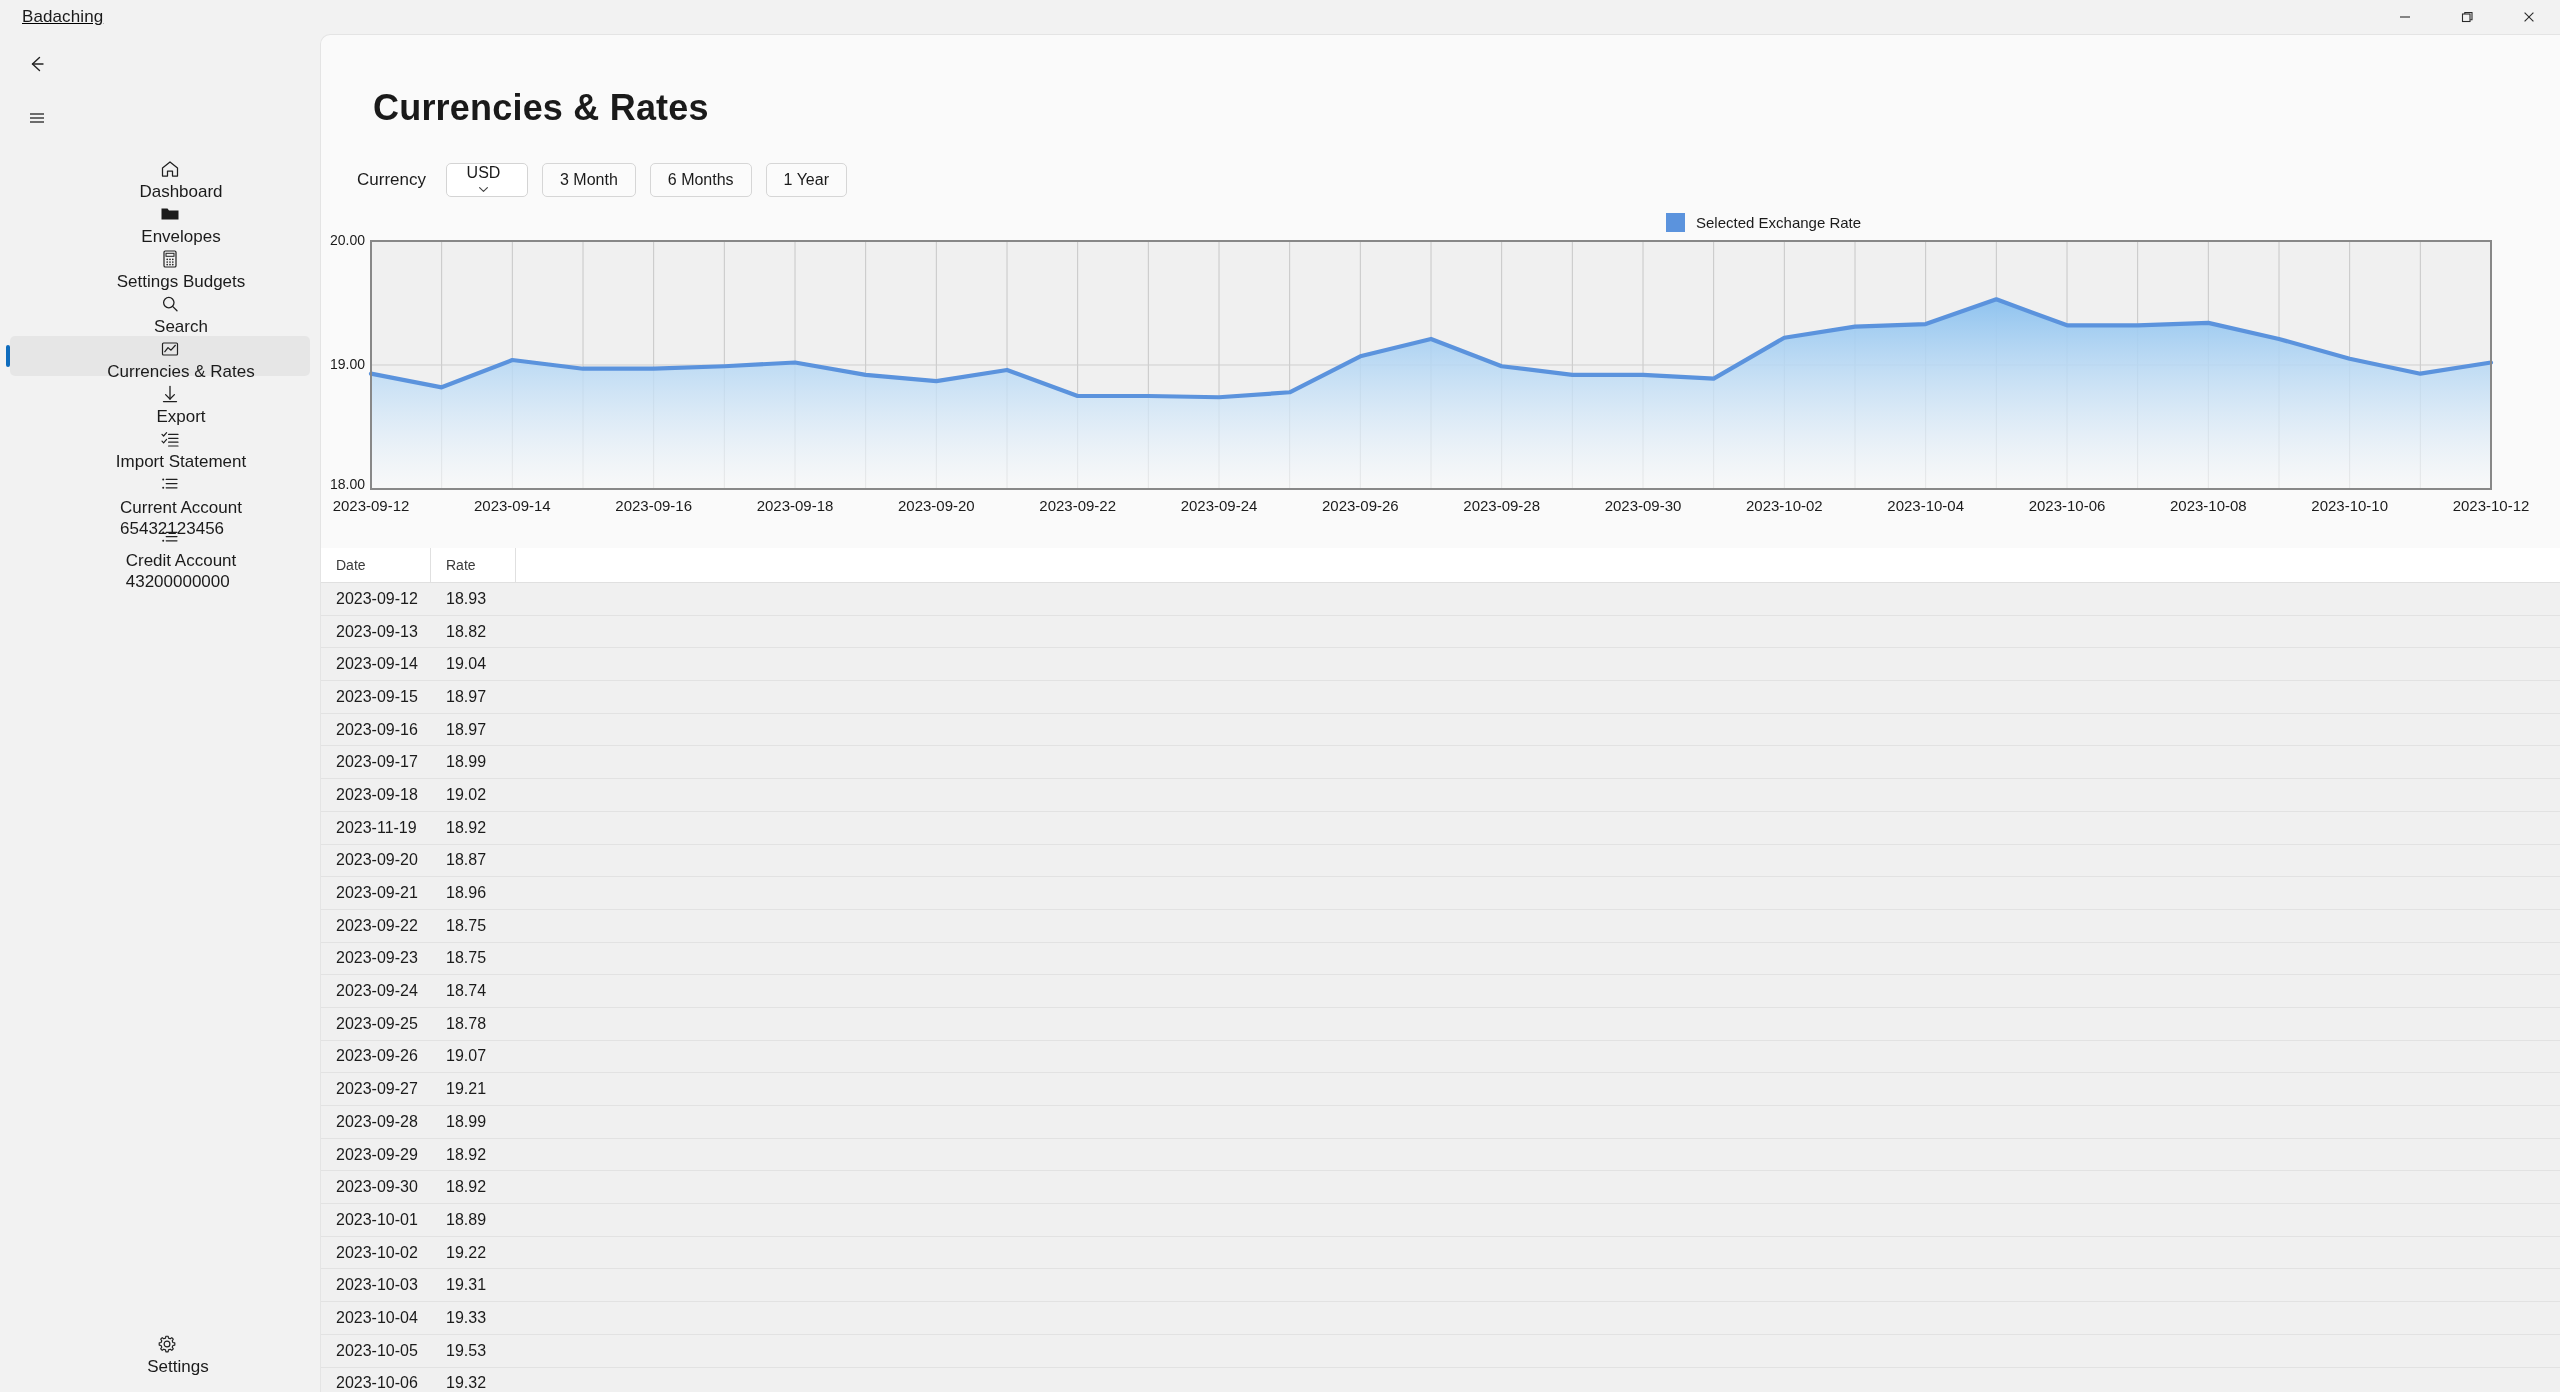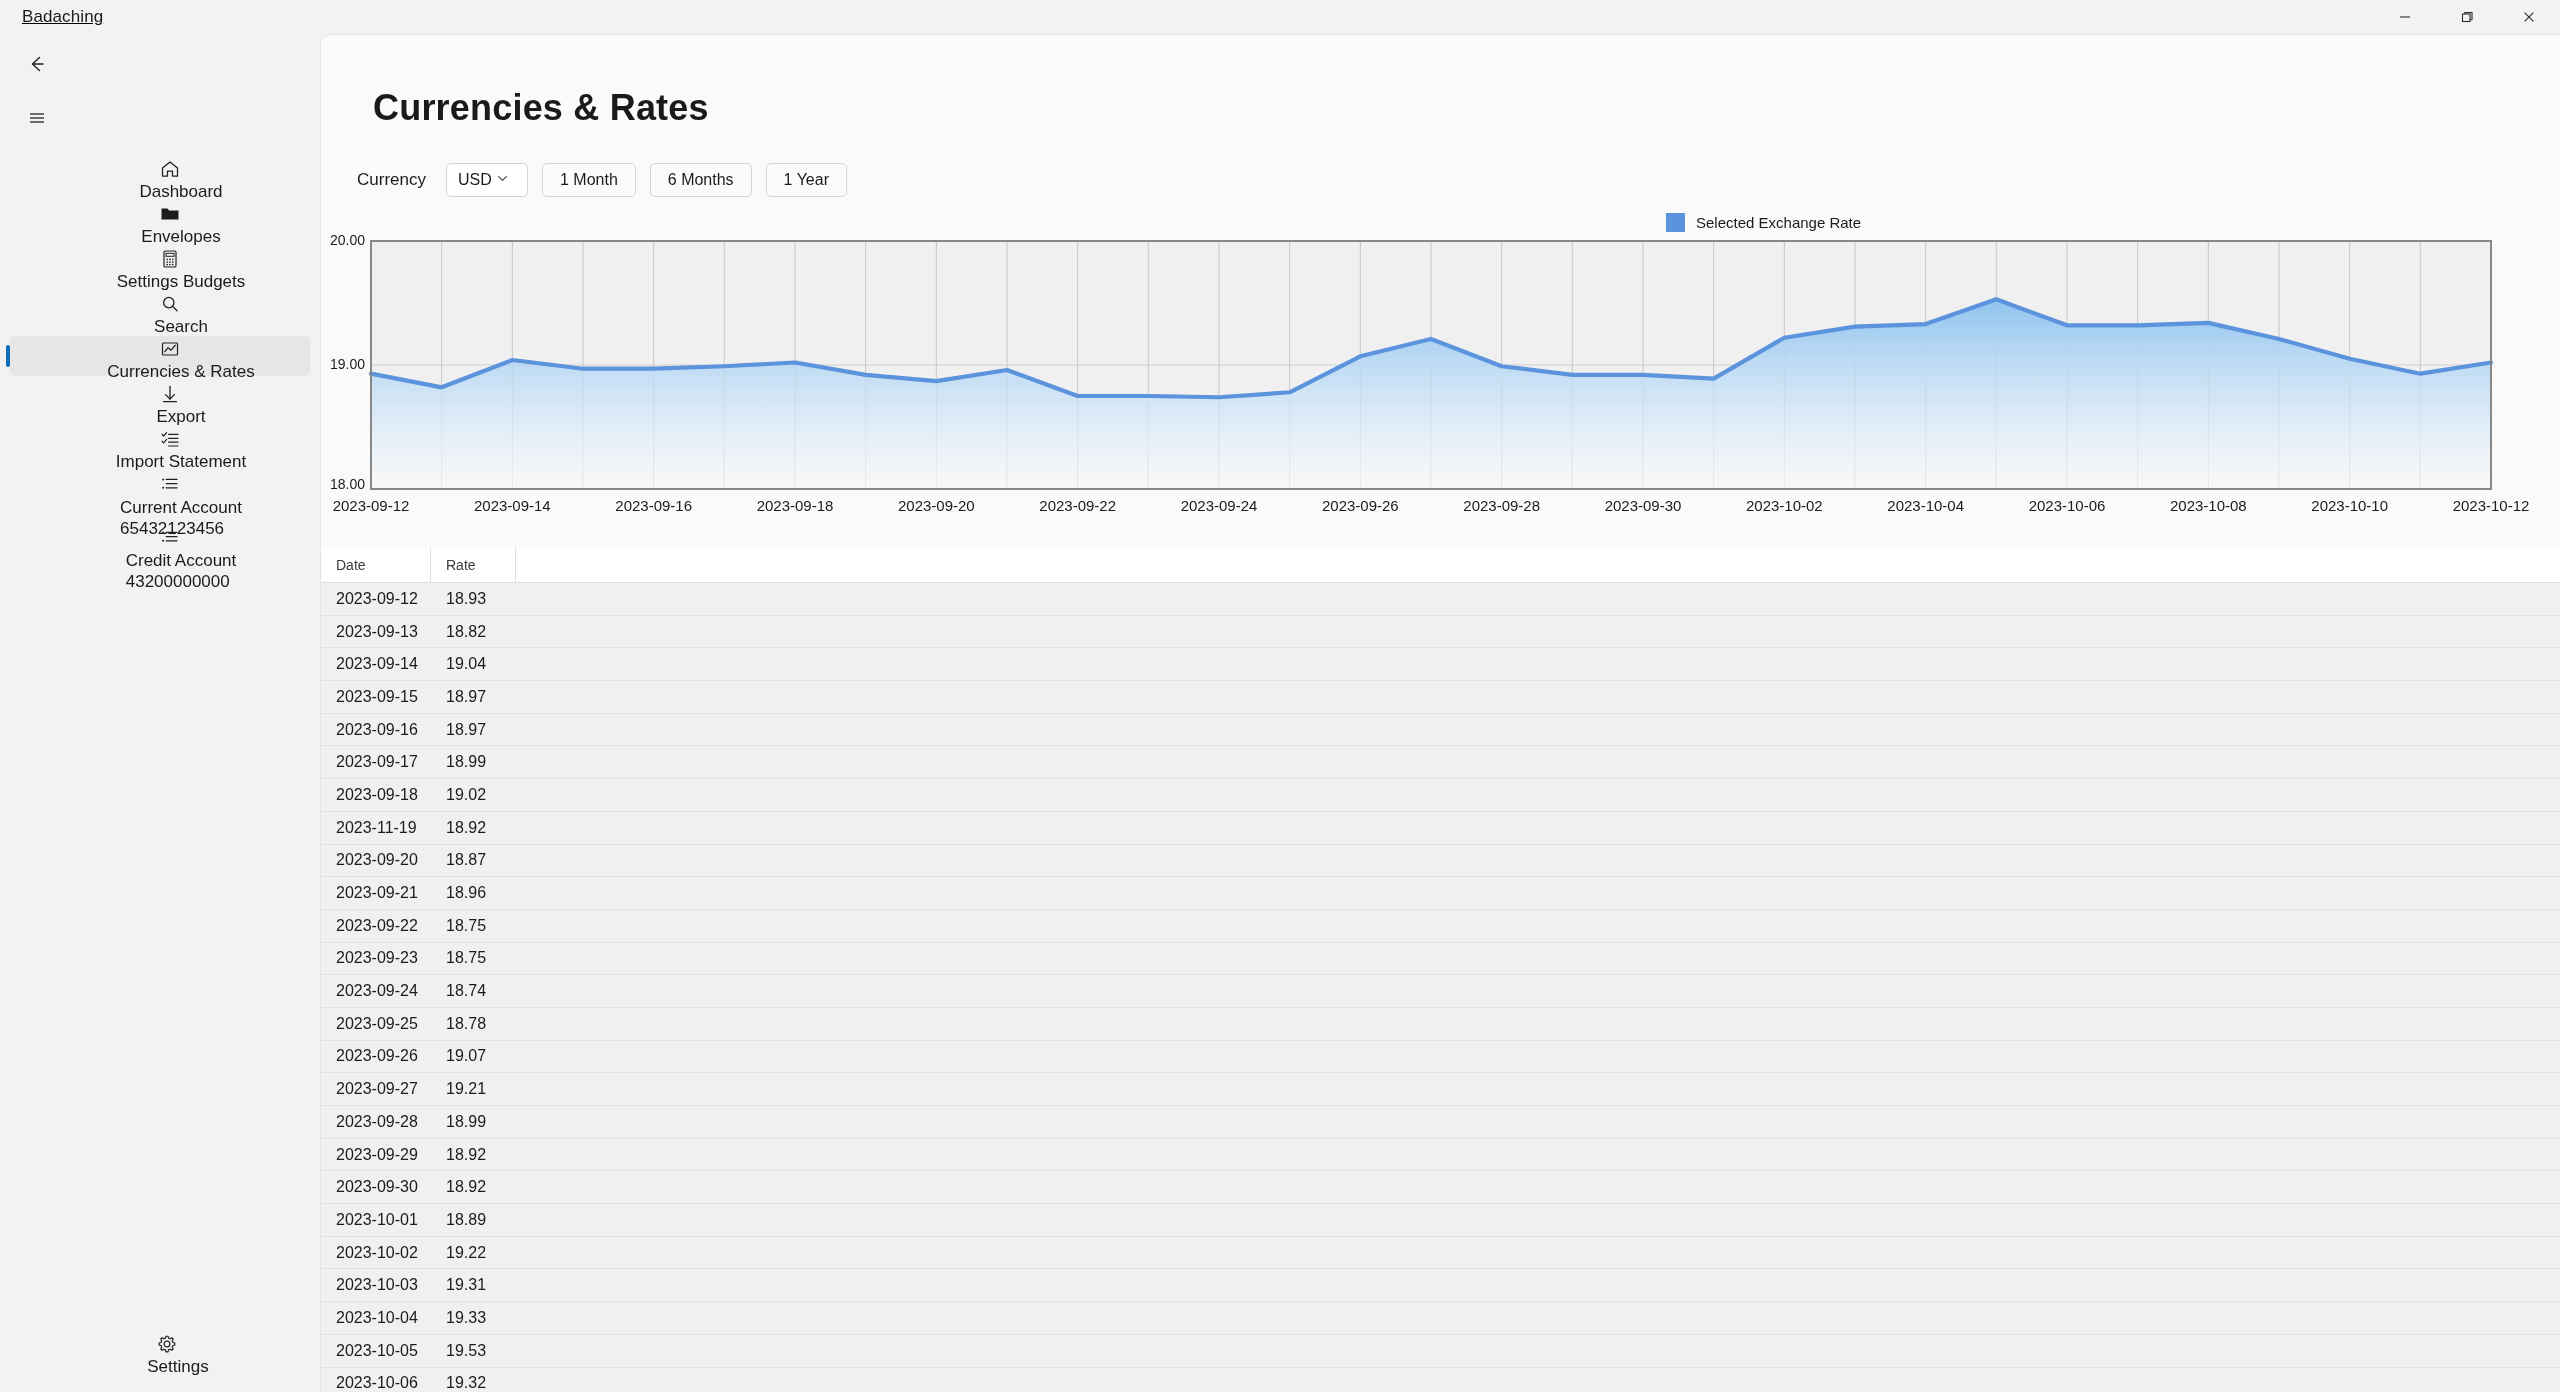--- a/index.html
+++ b/index.html
@@ -72,21 +72,21 @@
     margin: 52px 0 0 52px; letter-spacing: .2px;
   }
 
   .controls {
     display: flex; align-items: center; margin: 34px 0 0 36px; gap: 14px;
   }
   .ctl-label { font-size: 17px; color: #1b1b1b; margin-right: 6px; }
   .select {
     width: 82px; height: 34px; background: #fff; border: 1px solid #d4d4d4;
     border-radius: 5px; display: flex; align-items: center; justify-content: space-between;
-    padding: 0 18px 0 11px; font-size: 16px; color: #1b1b1b;
+    padding: 0 18px 0 11px; font-size: 16px; color: #1b1b1b; flex-direction: column;
   }
   .btn {
     height: 34px; background: #fbfbfb; border: 1px solid #d6d6d6; border-radius: 5px;
     display: flex; align-items: center; justify-content: center;
     padding: 0 17px; font-size: 16px; color: #1b1b1b; white-space: nowrap;
   }
 
   
   .chart-wrap { position: relative; margin: 12px 0 0 0; width: 2240px; height: 300px; }
   .legend {
@@ -298,21 +298,21 @@
   <div class="controls">
     <span class="ctl-label">Currency</span>
     <div class="select">
       <span>USD</span>
       <span>
         <svg width="13" height="13" viewBox="0 0 13 13">
             <path d="M2.6 4.6 L6.5 8.4 L10.4 4.6" fill="none" stroke="#444" stroke-width="1.15" stroke-linecap="round" stroke-linejoin="round"></path>
           </svg>
       </span>
     </div>
-    <div class="btn">1 Month</div>
+    <div class="btn">3 Month</div>
     <div class="btn">6 Months</div>
     <div class="btn">1 Year</div>
   </div>
 
   <div class="chart-wrap">
     <div class="legend">
       <span class="legend-swatch"></span>
       <span class="legend-text">Selected Exchange Rate</span>
     </div>
     <svg class="chart-svg" id="chart" width="2240" height="280">

